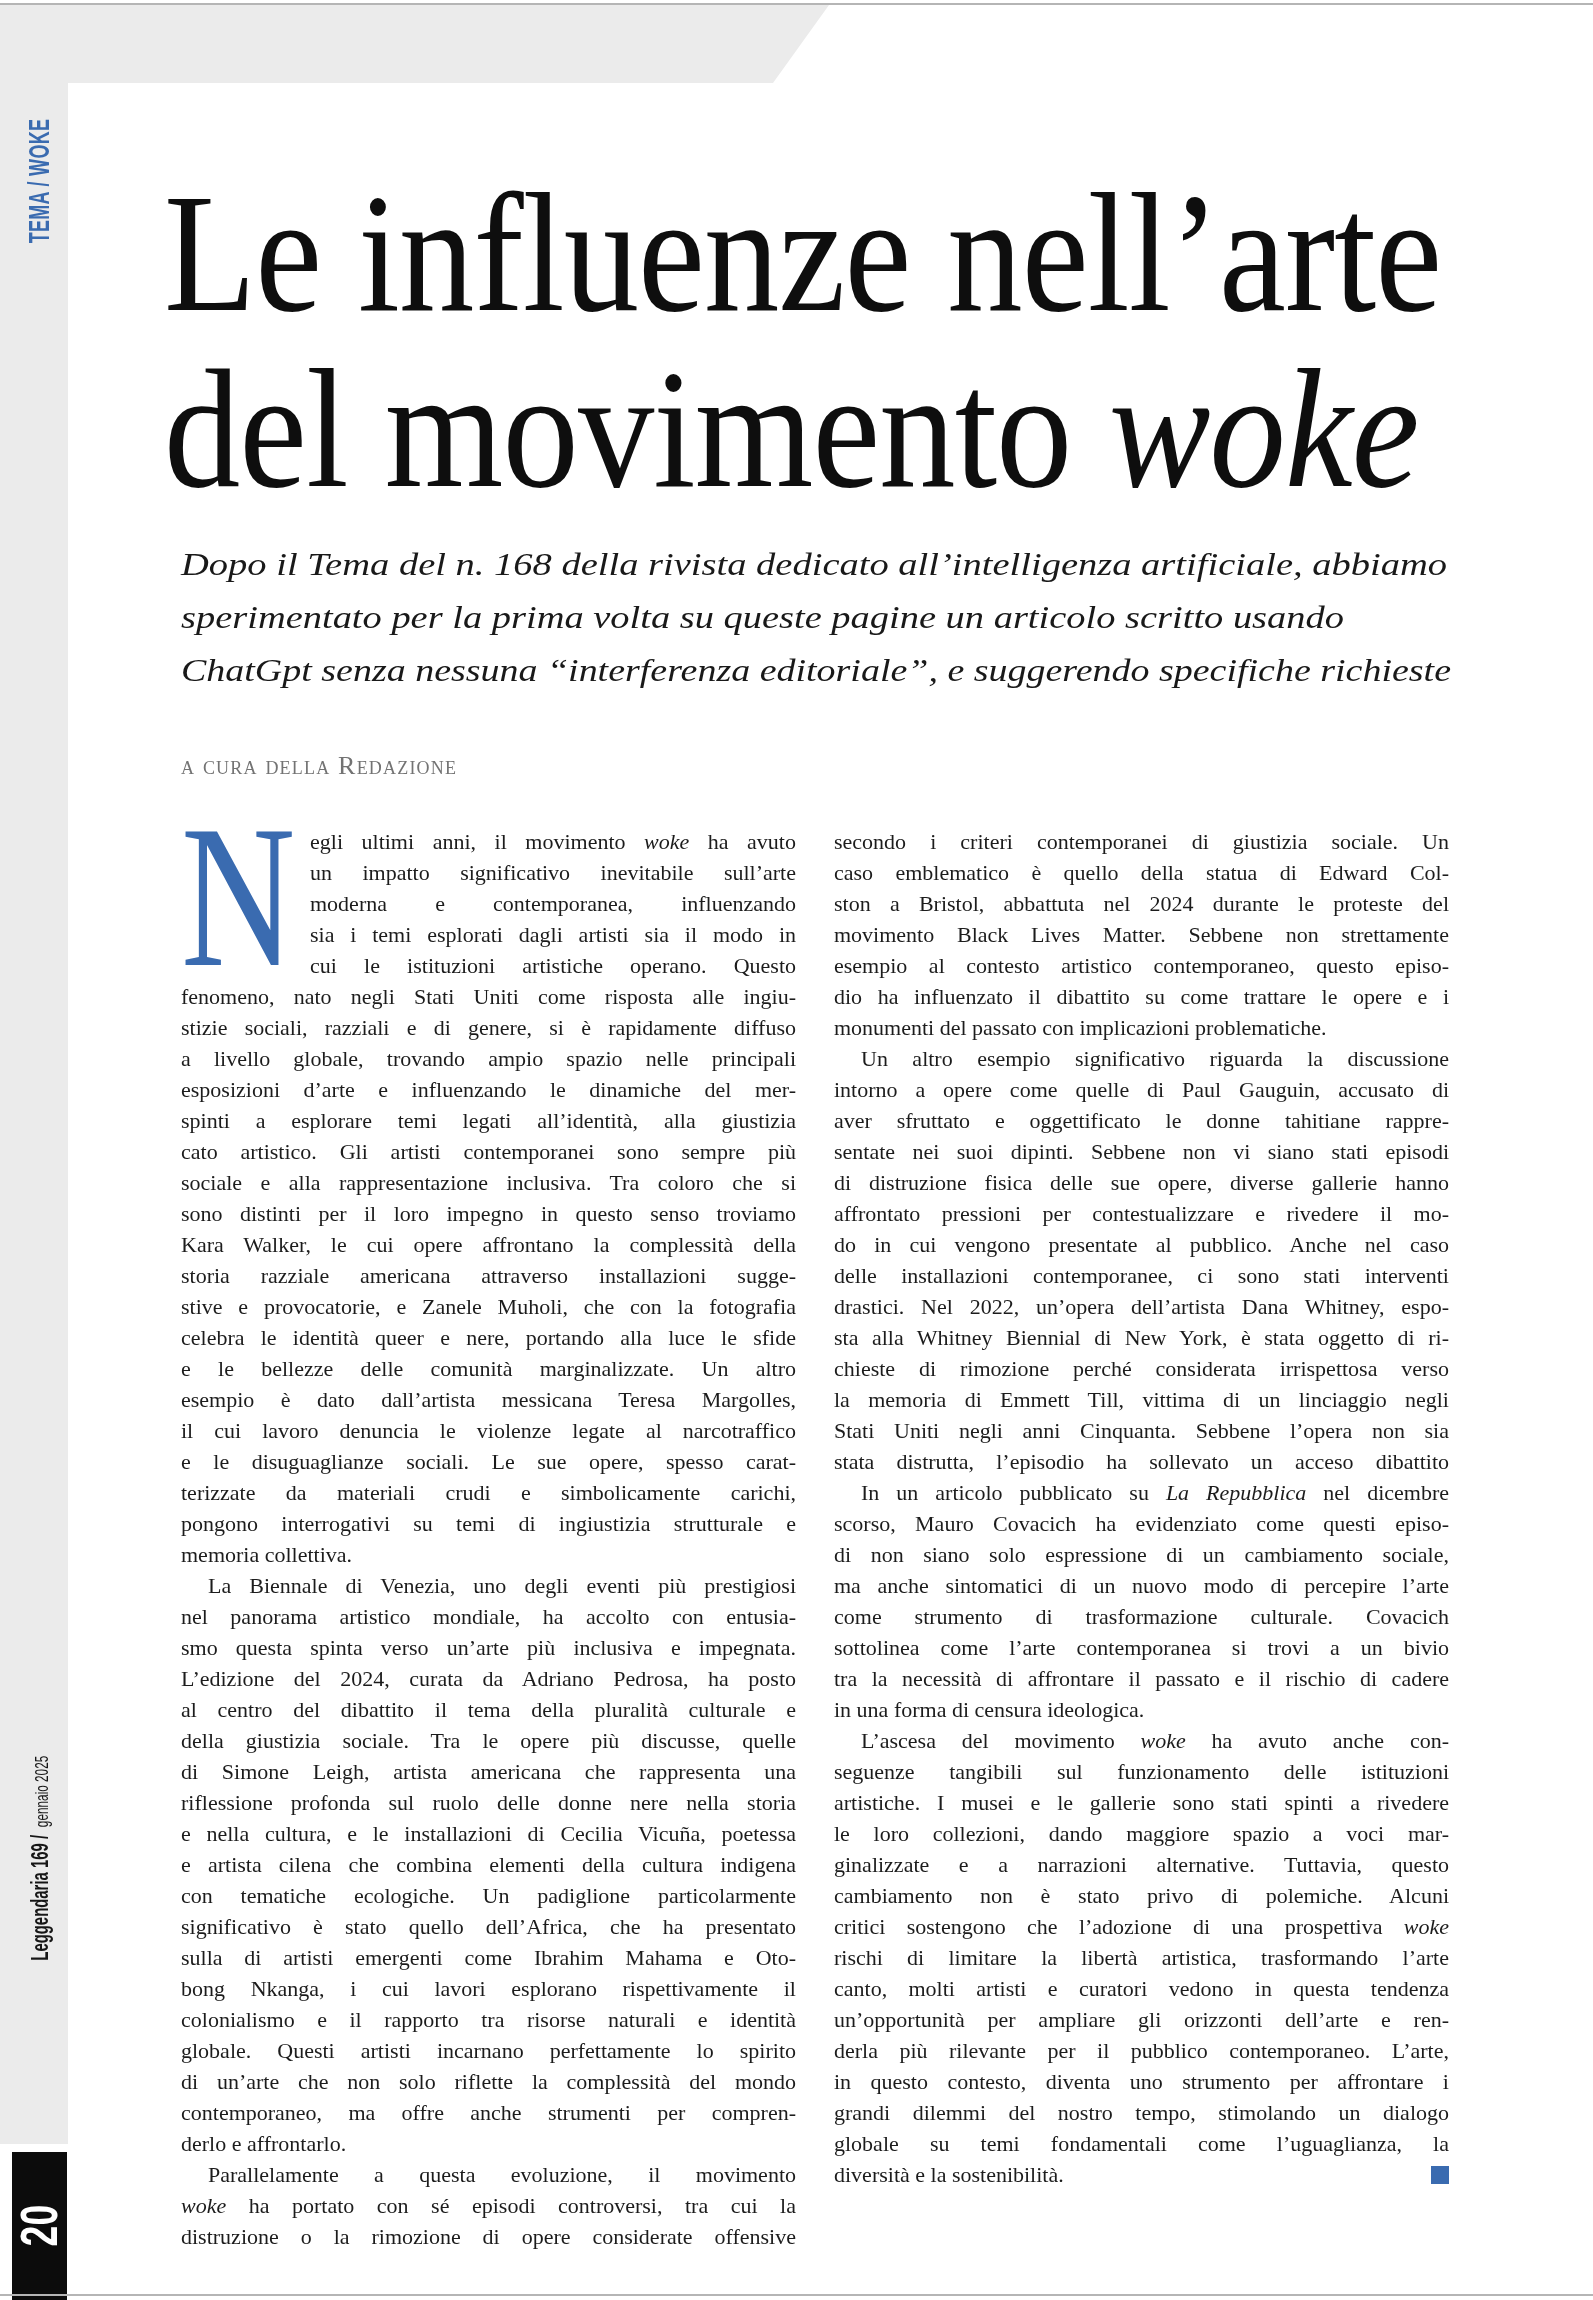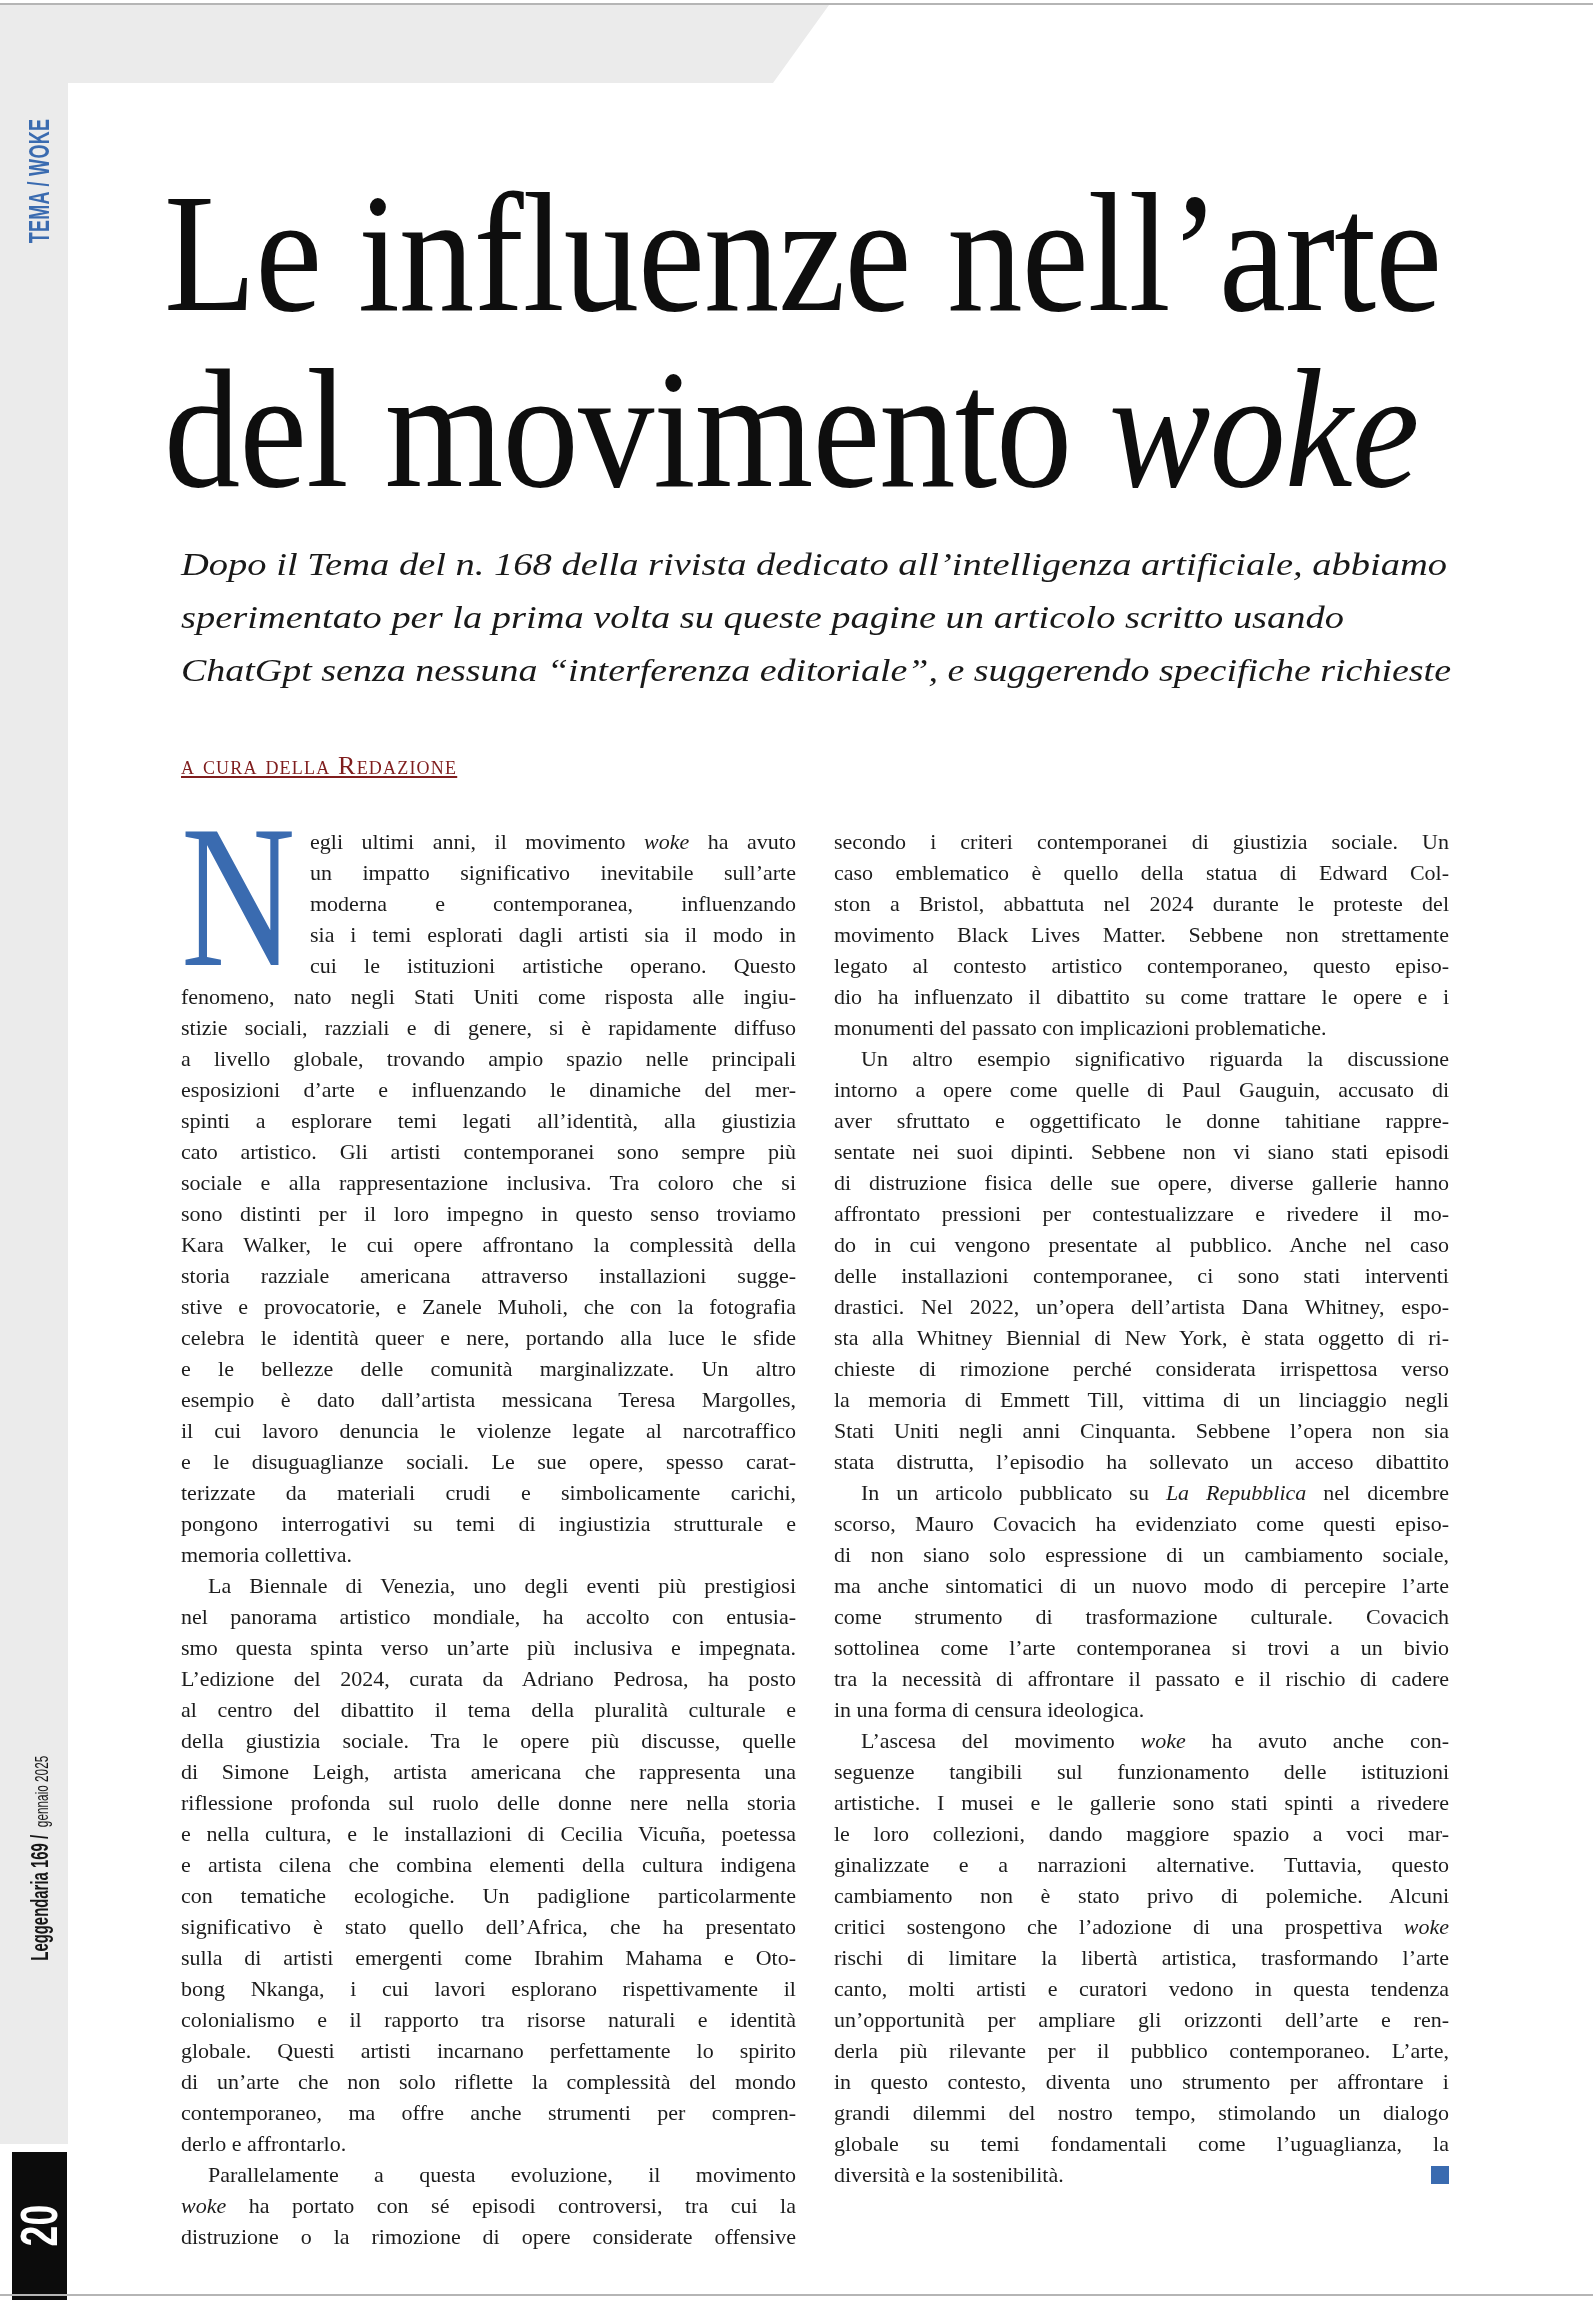--- a/index.html
+++ b/index.html
@@ -34,22 +34,22 @@
   .title-line.l1{top:169px;}
   .title-line.l2{top:345px;}
   .title-line em{font-style:italic;}
   
   .sf-line{position:absolute;left:181px;display:inline-block;white-space:nowrap;
            font-style:italic;font-size:31px;line-height:1;color:#191919;transform-origin:0 0;}
   .sf-line.s1{top:549px;}
   .sf-line.s2{top:602px;}
   .sf-line.s3{top:655px;}
   
-  .byline{position:absolute;left:181px;top:751px;font-size:26px;color:#7f1d1d;
-          font-variant:small-caps;letter-spacing:1.2px;text-decoration:underline;}
+  .byline{position:absolute;left:181px;top:751px;font-size:26px;color:#737373;
+          font-variant:small-caps;letter-spacing:1.2px;}
   
   .col{position:absolute;top:826px;width:615px;font-size:22px;line-height:31px;color:#1c1c1c;}
   .col.c1{left:181px;}
   .col.c2{left:834px;}
   .line{text-align:justify;text-align-last:justify;}
   .line.dc{padding-left:129px;box-sizing:border-box;}
   .line.pfirst{text-indent:27px;}
   .line.plast{text-align-last:left;}
   .line em{font-style:italic;}
   .dropcap{position:absolute;left:0;top:-31px;font-size:203px;line-height:1;
@@ -142,21 +142,21 @@
       <div class="line pfirst">Parallelamente a questa evoluzione, il movimento</div>
       <div class="line"><em>woke</em> ha portato con sé episodi controversi, tra cui la</div>
       <div class="line">distruzione o la rimozione di opere considerate offensive</div>
     </div>
 
   <div class="col c2">
       <div class="line">secondo i criteri contemporanei di giustizia sociale. Un</div>
       <div class="line">caso emblematico è quello della statua di Edward Col-</div>
       <div class="line">ston a Bristol, abbattuta nel 2024 durante le proteste del</div>
       <div class="line">movimento Black Lives Matter. Sebbene non strettamente</div>
-      <div class="line">legato al contesto artistico contemporaneo, questo episo-</div>
+      <div class="line">esempio al contesto artistico contemporaneo, questo episo-</div>
       <div class="line">dio ha influenzato il dibattito su come trattare le opere e i</div>
       <div class="line plast">monumenti del passato con implicazioni problematiche.</div>
       <div class="line pfirst">Un altro esempio significativo riguarda la discussione</div>
       <div class="line">intorno a opere come quelle di Paul Gauguin, accusato di</div>
       <div class="line">aver sfruttato e oggettificato le donne tahitiane rappre-</div>
       <div class="line">sentate nei suoi dipinti. Sebbene non vi siano stati episodi</div>
       <div class="line">di distruzione fisica delle sue opere, diverse gallerie hanno</div>
       <div class="line">affrontato pressioni per contestualizzare e rivedere il mo-</div>
       <div class="line">do in cui vengono presentate al pubblico. Anche nel caso</div>
       <div class="line">delle installazioni contemporanee, ci sono stati interventi</div>

